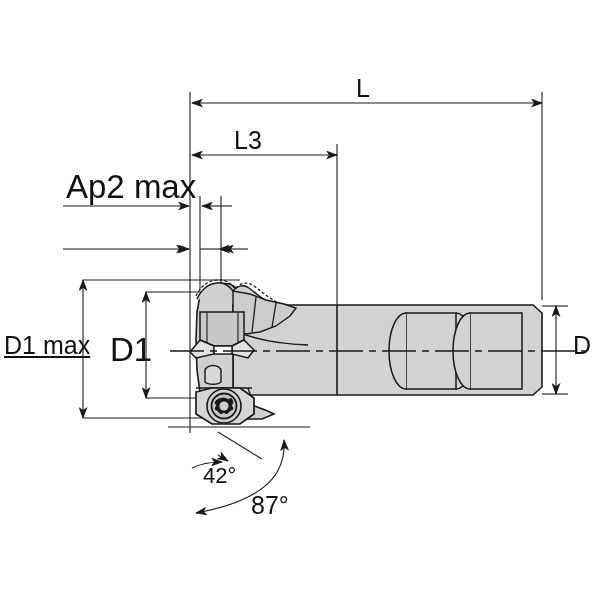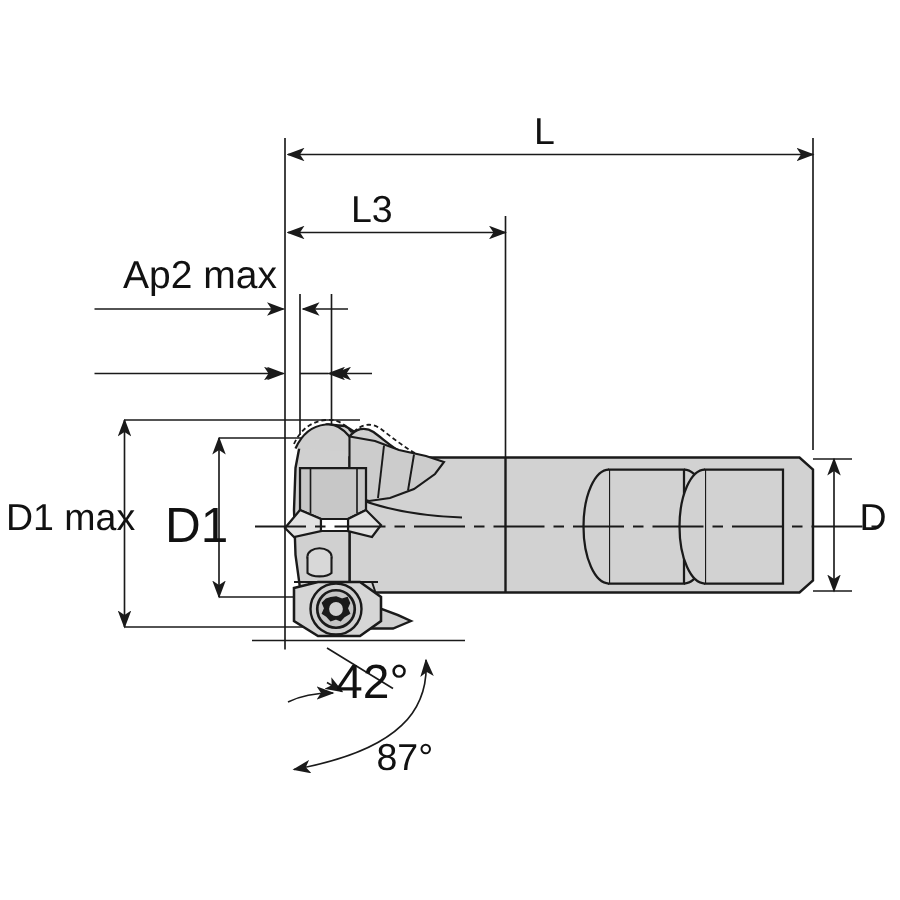--- a/index.html
+++ b/index.html
@@ -167,26 +167,26 @@
       <g>
         <path d="M284,440 C 286,472 268,500 196,513" fill="none" marker-start="url(#arL)" marker-end="url(#ar)"></path>
       </g>
     </g>
   </svg>
 
   <div class="lbl" style="left:356px;top:74px;font-size:25px;">L</div>
 
   <div class="lbl" style="left:234px;top:126px;font-size:25px;">L3</div>
 
-  <div class="lbl" style="left:82px;top:168px;font-size:26px;">Ap2 max</div>
+  <div class="lbl" style="left:66px;top:168px;font-size:33px;">Ap2 max</div>
 
 
-  <div class="lbl" style="left:4px;top:331px;font-size:25px;">D1 max</div>
+  <div class="lbl" style="left:4px;top:331px;font-size:25px;text-decoration:underline;">D1 max</div>
 
   <div class="lbl" style="left:110px;top:331px;font-size:33px;">D1</div>
 
   <div class="lbl" style="left:573px;top:331px;font-size:25px;">D</div>
 
-  <div class="lbl" style="left:203px;top:436px;font-size:32px;margin-left:21px;">42°</div>
+  <div class="lbl" style="left:203px;top:463px;font-size:22px;">42°</div>
 
   <div class="lbl" style="left:251px;top:491px;font-size:25px;">87°</div>
 
 </div>
 
 </body></html>

